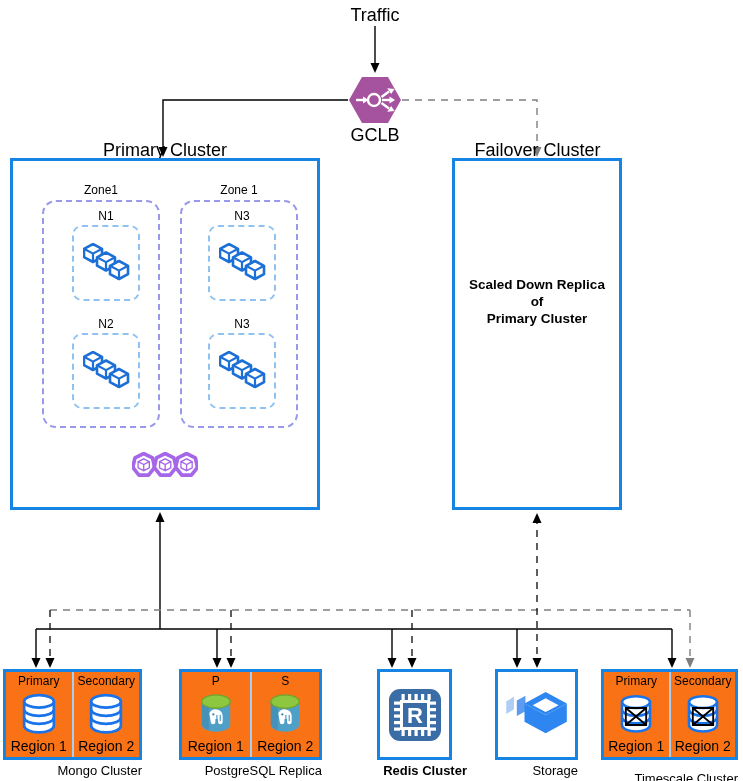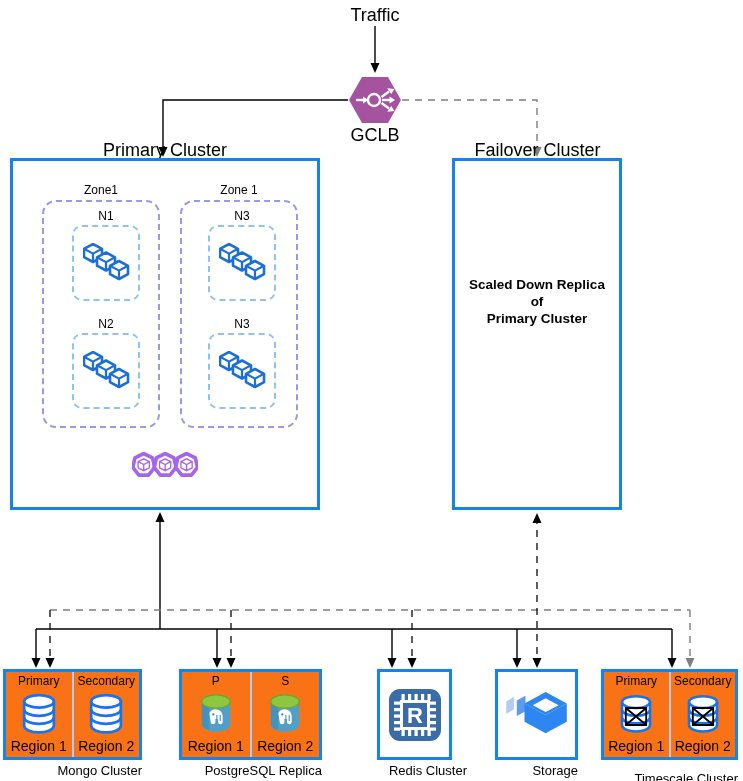--- a/index.html
+++ b/index.html
@@ -270,21 +270,21 @@
       <div class="region">Region 2</div>
     </div>
   </div>
   <div class="caption" style="left:179px;top:763px;width:143px;">PostgreSQL Replica</div>
 
   <div class="simplebox" style="left:377px;top:669px;width:75px;height:91px;">
     <svg width="56" height="56" viewBox="0 0 56 56">
         <use href="#redischip"></use>
       </svg>
   </div>
-  <div class="caption" style="left:362px;top:763px;width:105px;">Redis Cluster</div>
+  <div class="caption" style="left:362px;top:763px;width:105px;font-weight:bold;">Redis Cluster</div>
 
   <div class="simplebox" style="left:495px;top:669px;width:83px;height:91px;">
     <svg width="64" height="50" viewBox="0 0 66 52">
         <use href="#storageicon"></use>
       </svg>
   </div>
   <div class="caption" style="left:495px;top:763px;width:83px;">Storage</div>
 
   <div class="dbbox" style="left:601px;top:669px;width:137px;height:91px;">
     <div class="half">

